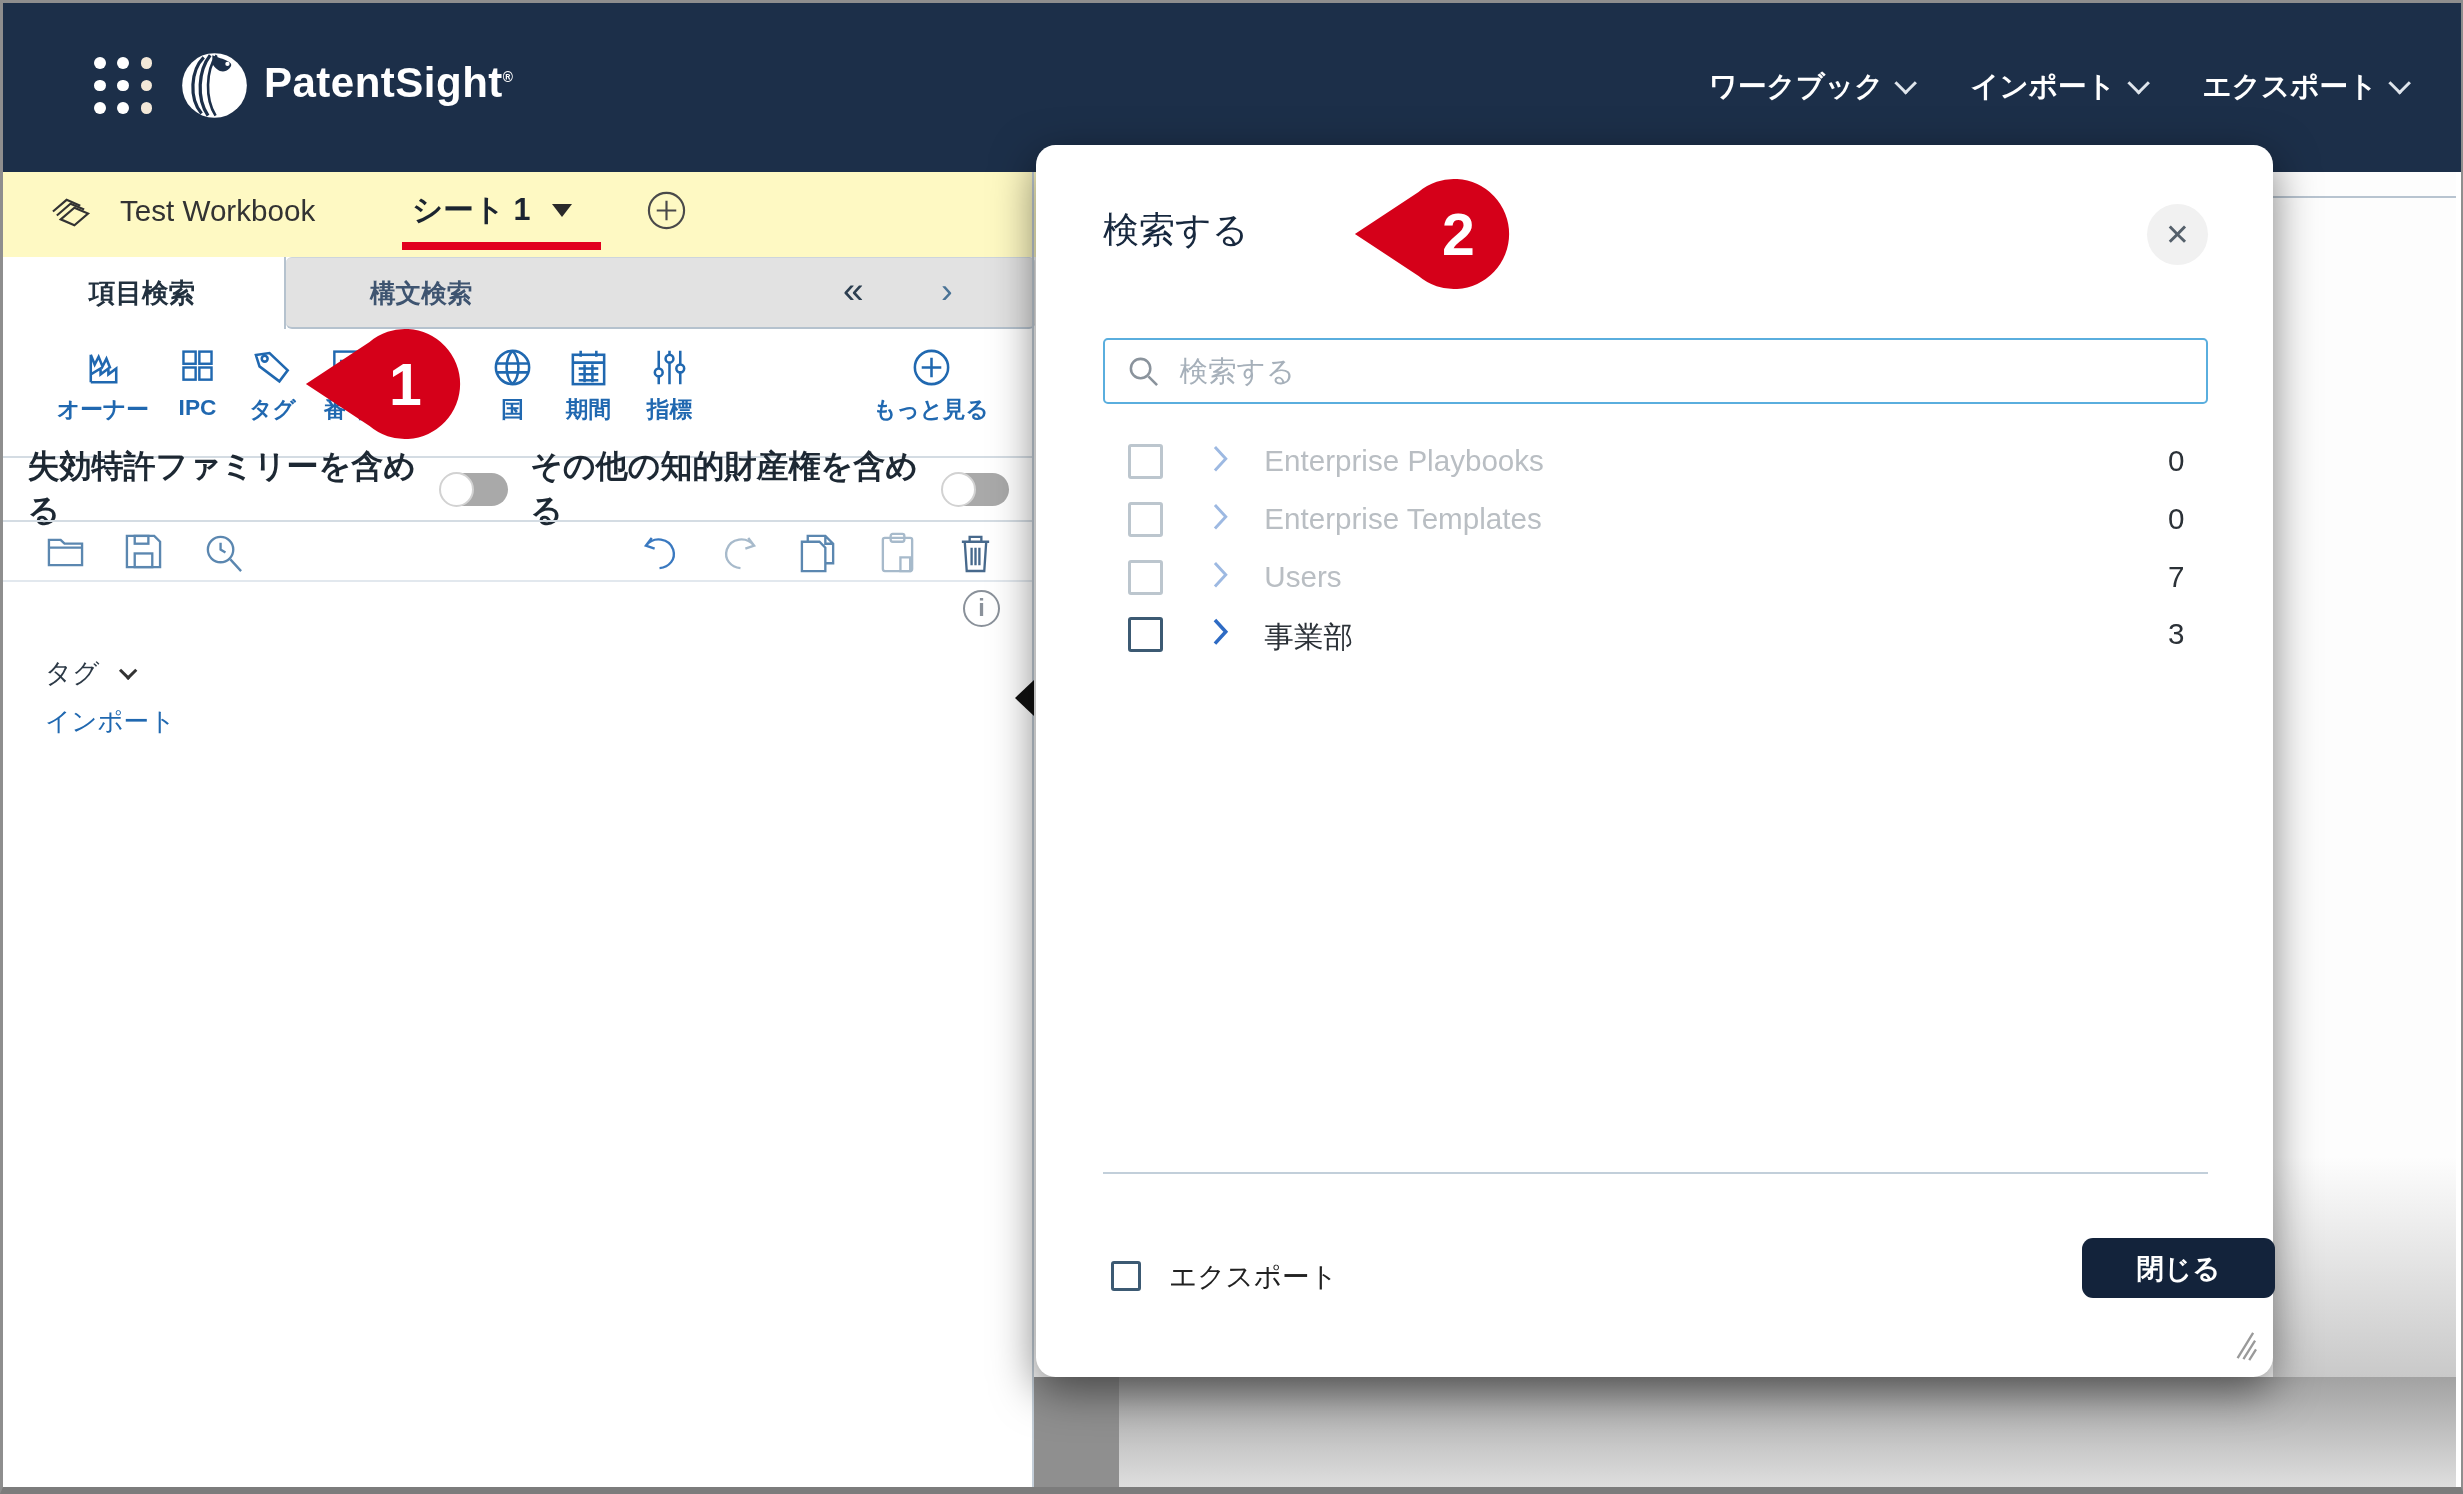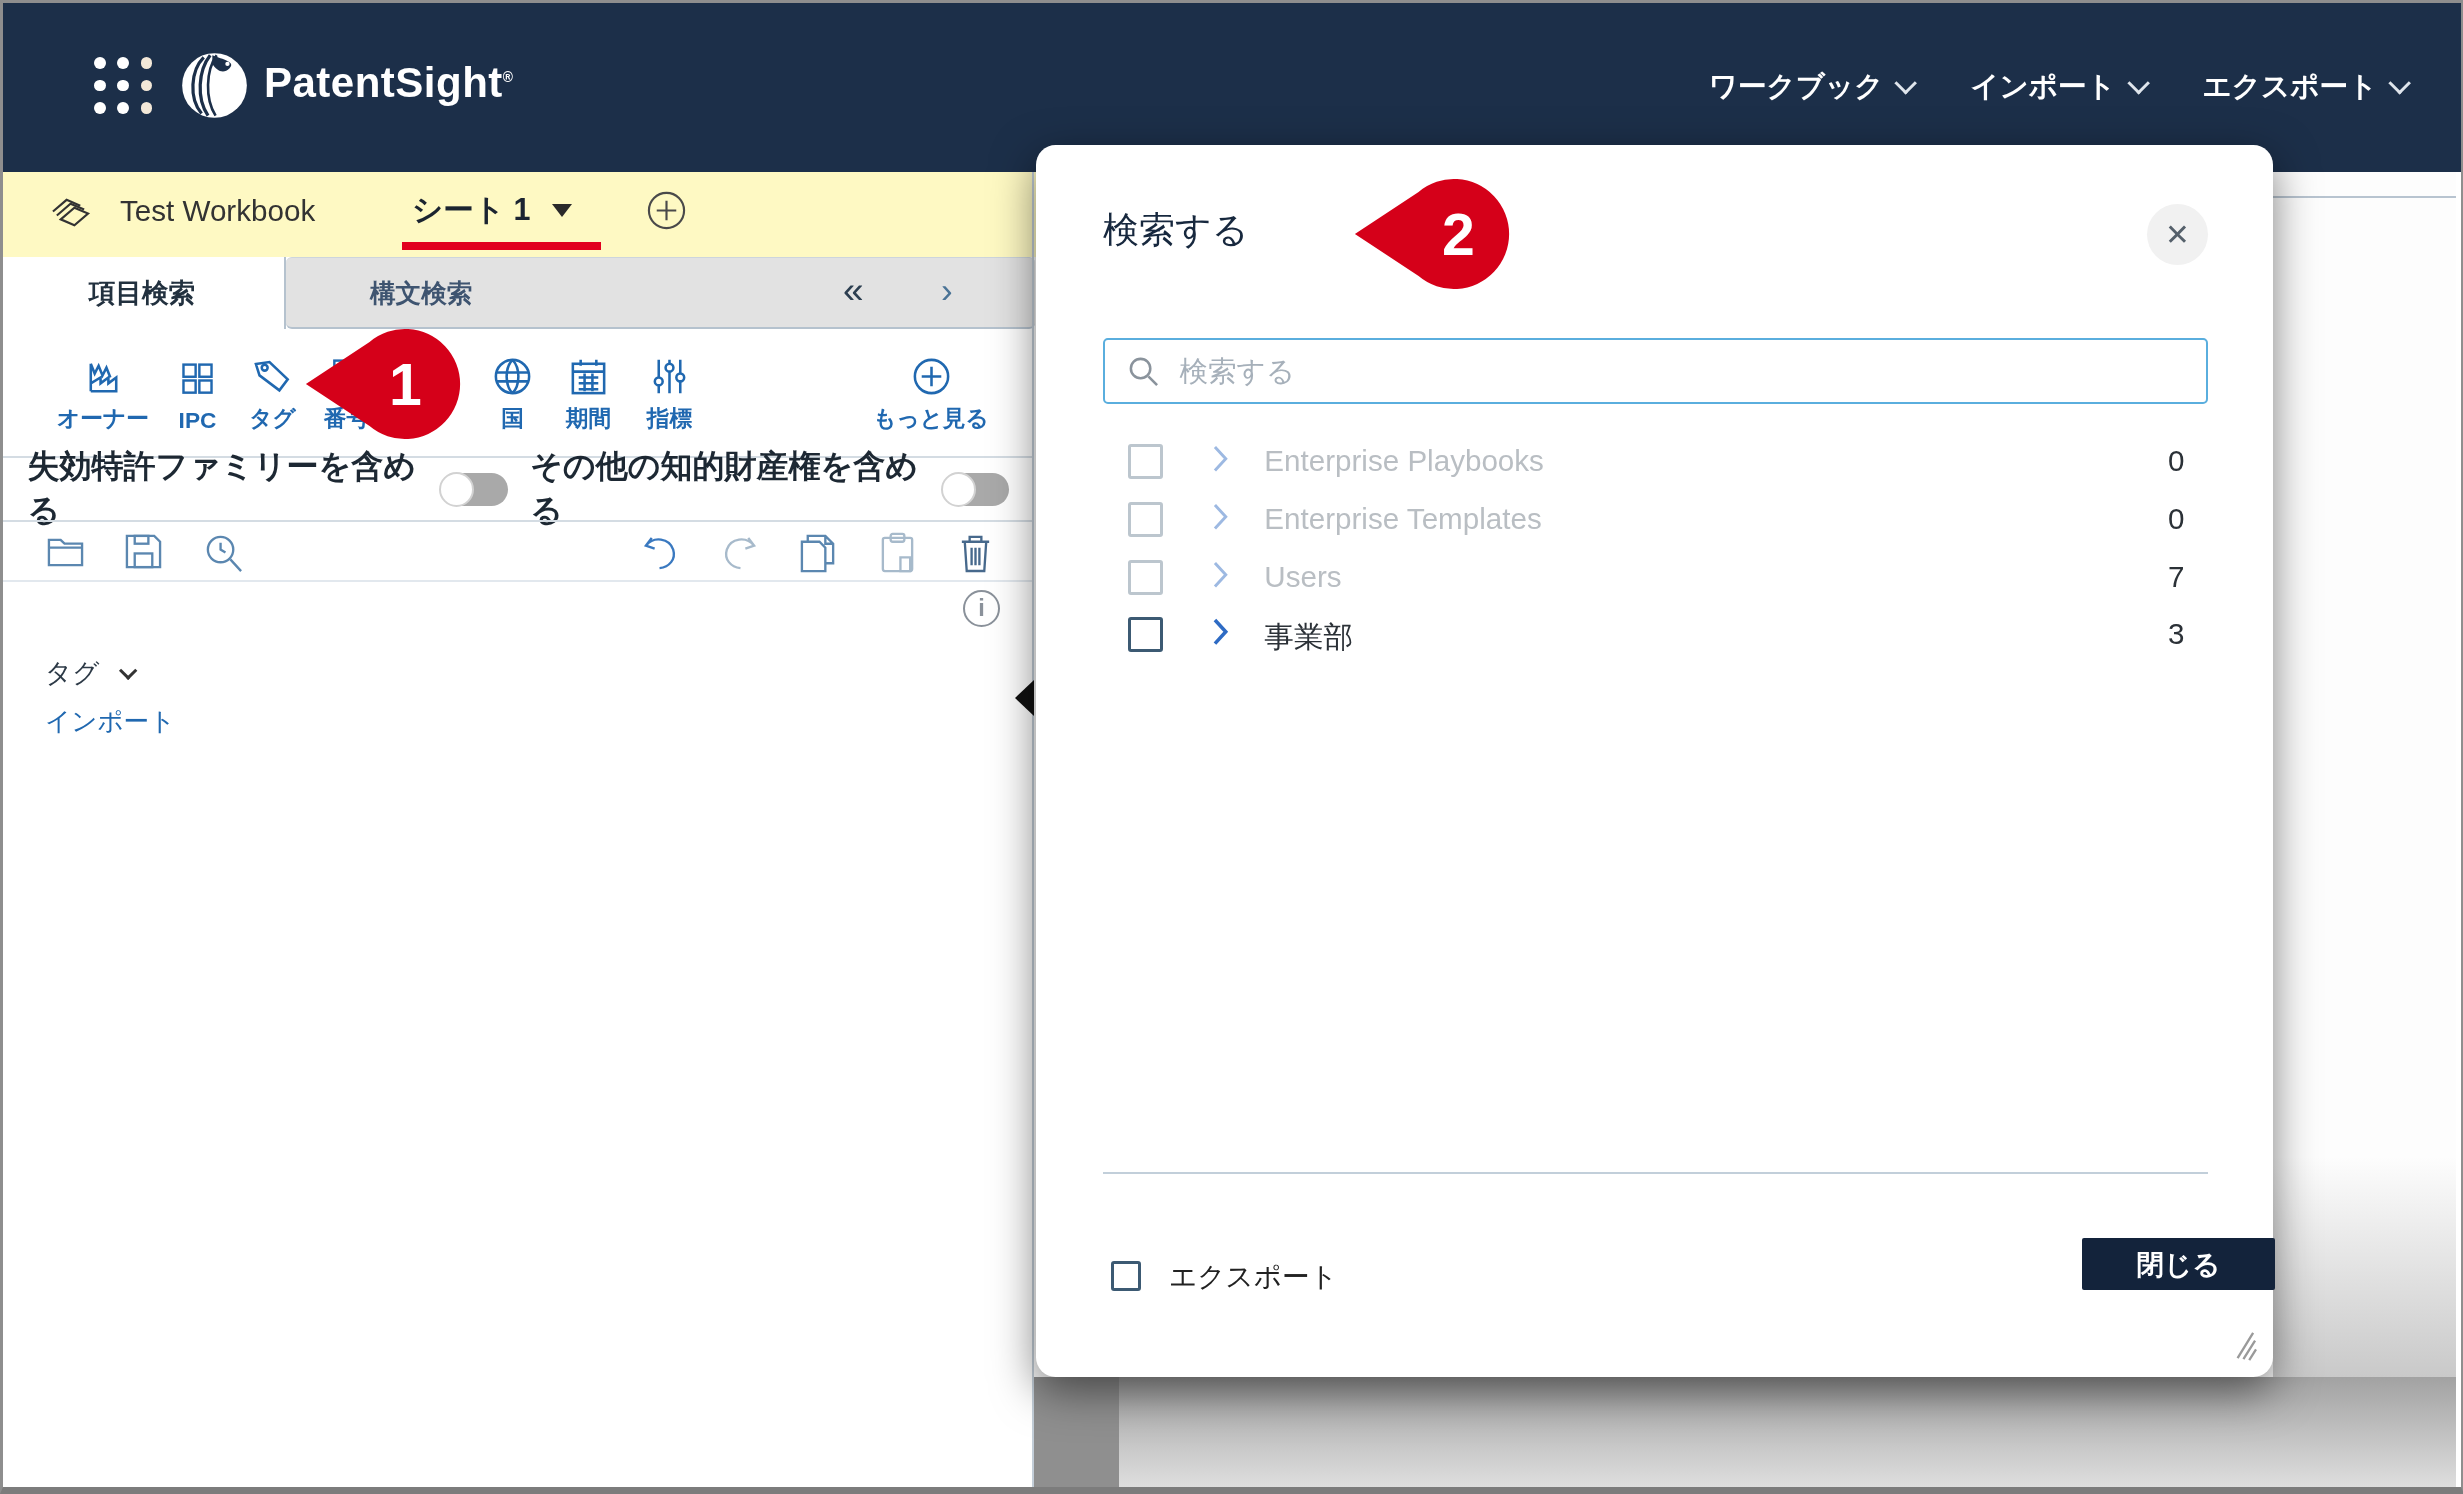--- a/index.html
+++ b/index.html
@@ -27,21 +27,21 @@
   .red-underline{position:absolute;left:402px;top:70px;width:199px;height:7.9px;background:#e1001d;}
   .addsheet{position:absolute;left:646px;top:17.7px;cursor:pointer;}
   
   .tabstrip{position:absolute;left:0;top:85px;width:1034px;height:72px;}
   .tab-active{position:absolute;left:0;top:0;width:286px;height:72px;background:#fff;border-right:2px solid #b5c2ce;display:flex;align-items:center;justify-content:center;font-size:26.6px;font-weight:bold;color:#22313f;cursor:pointer;}
   .tab-gray{position:absolute;left:286px;top:0;width:749px;height:72px;background:#e2e2e2;border-bottom:2px solid #b5c2ce;border-top:1px solid #cdd5dc;border-radius:6px;}
   .tab-inactive{position:absolute;left:84px;top:0;height:70px;display:flex;align-items:center;font-size:25.6px;font-weight:bold;color:#3e5470;cursor:pointer;}
   .strip-chev1{position:absolute;left:557px;top:11.8px;font-size:37px;color:#2c3e50;cursor:pointer;}
   .strip-chev2{position:absolute;left:655px;top:11.8px;font-size:35px;color:#4a7396;cursor:pointer;}
   
-  .titem{position:absolute;top:173px;height:89px;display:flex;flex-direction:column;align-items:center;justify-content:flex-end;color:#2068b0;cursor:pointer;}
+  .titem{position:absolute;top:173px;height:89px;display:flex;flex-direction:column;align-items:center;justify-content:flex-start;color:#2068b0;cursor:pointer;}
   .titem .tlabel{font-size:22.7px;font-weight:bold;margin-top:3.9px;white-space:nowrap;}
   .titem svg{stroke:#2068b0;fill:none;stroke-width:2.6;}
   .hr1{position:absolute;left:0;top:284px;width:1032px;height:2px;background:#d4dce3;}
   
   .togglerow{position:absolute;left:0;top:286px;width:1032px;height:62px;display:flex;align-items:center;}
   .toglabel{font-size:32px;font-weight:bold;color:#1d2833;}
   .toggle{position:relative;width:69px;height:35px;margin:0 27.6px 0 21.7px;cursor:pointer;}
   .toggle .track{position:absolute;left:15.8px;top:1px;width:53px;height:33px;background:#a9a9a9;border-radius:0 16.7px 16.7px 0;}
   .toggle .knob{position:absolute;left:0;top:0;width:35px;height:35px;border-radius:50%;background:#fff;border:2px solid #d2d2d2;}
   .hr2{position:absolute;left:0;top:348px;width:1032px;height:2px;background:#d4dce3;}
@@ -74,21 +74,21 @@
   .rchev{margin-left:49px;flex:0 0 auto;display:flex;}
   .rchev svg{stroke:#9db9e2;fill:none;stroke-width:3;}
   .rchev.strong svg{stroke:#2e6bc4;stroke-width:3.6;}
   .rlabel{margin-left:35px;font-size:29.6px;color:#b9bec3;}
   .rlabel.dark{color:#2b3137;}
   .rcount{position:absolute;right:23.6px;font-size:29.6px;color:#2b3137;}
   .mdivider{position:absolute;left:67px;top:1027px;width:1105px;height:2px;background:#c2cfda;}
   .mbottom{position:absolute;left:67px;top:1093px;width:1105px;height:76px;display:flex;align-items:center;}
   .mbottom .cbx{margin-left:7.9px;width:30.5px;height:30.5px;}
   .salabel{margin-left:27.6px;font-size:27.6px;color:#222;}
-  .closebtn{position:absolute;left:979px;top:0px;width:193px;height:52px;background:#13233b;border:none;border-radius:2px;color:#fff;font-size:27.6px;font-weight:bold;cursor:pointer;}
+  .closebtn{position:absolute;left:979px;top:0px;width:193px;height:60px;background:#13233b;border:none;border-radius:11px;color:#fff;font-size:27.6px;font-weight:bold;cursor:pointer;}
   .resize{position:absolute;left:1188px;top:1184px;cursor:nwse-resize;}
   
   .callout{position:absolute;z-index:20;}
   .callout .num{position:absolute;color:#fff;font-size:59px;font-weight:bold;}
   
   .frame{position:absolute;left:0;top:0;width:2464px;height:1494px;border:3.9px solid #8e8e8e;border-bottom:7.9px solid #7c7c7c;pointer-events:none;z-index:99;}
 </style>
 </head>
 <body>
 

